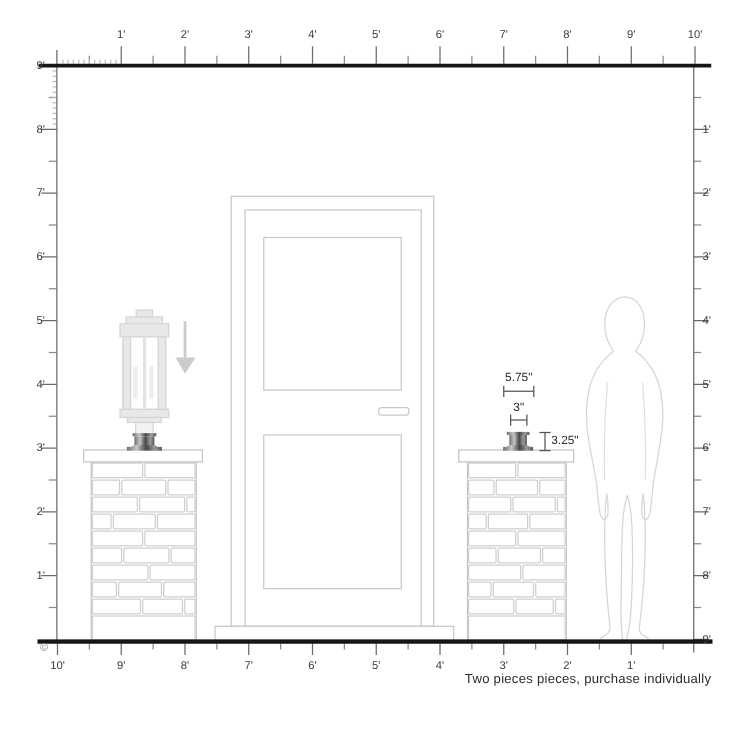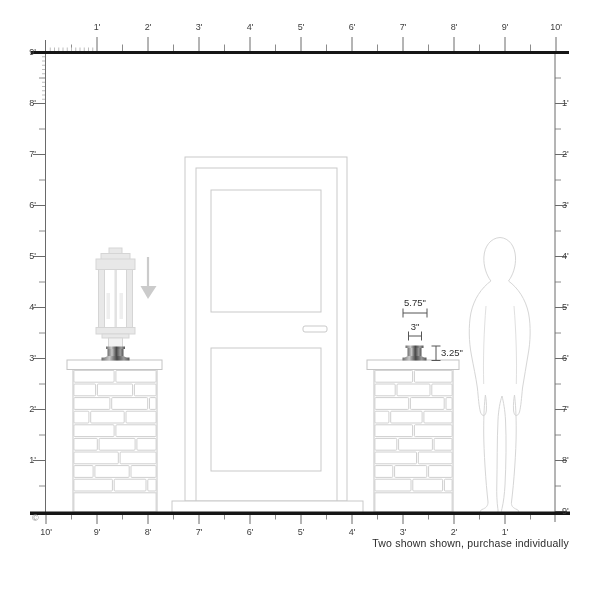--- a/index.html
+++ b/index.html
@@ -349,14 +349,14 @@
       <div class="rlabel rightside" style="top:455px;">8'</div>
       <div class="rlabel rightside" style="top:506px;">9'</div>
     </div>
 
   <div class="dimlabel centered" style="left:415px;top:297px;">5.75"</div>
   <div class="dimlabel centered" style="left:415px;top:320.5px;">3"</div>
   <div class="dimlabel" style="left:441px;top:347px;">3.25"</div>
 
   <div id="copyright">©</div>
 
-  <div id="caption">Two shown shown, purchase individually</div>
+  <div id="caption">Two pieces pieces, purchase individually</div>
 </div>
 
 </body></html>

